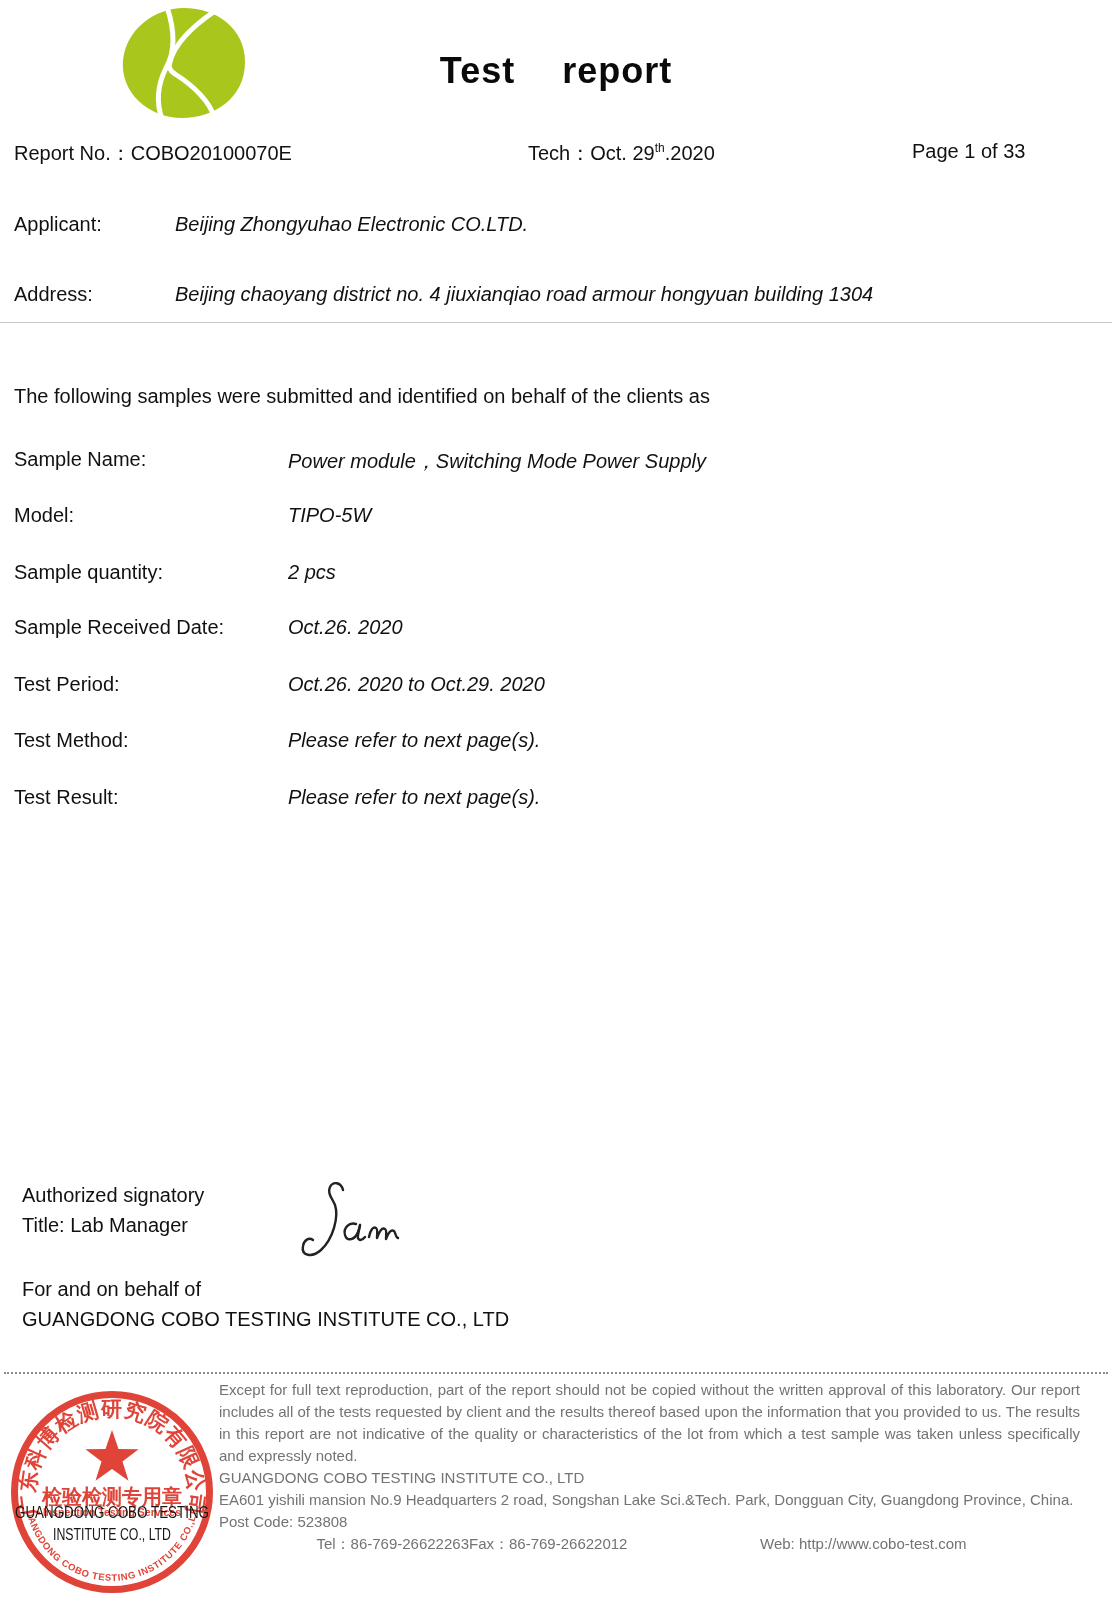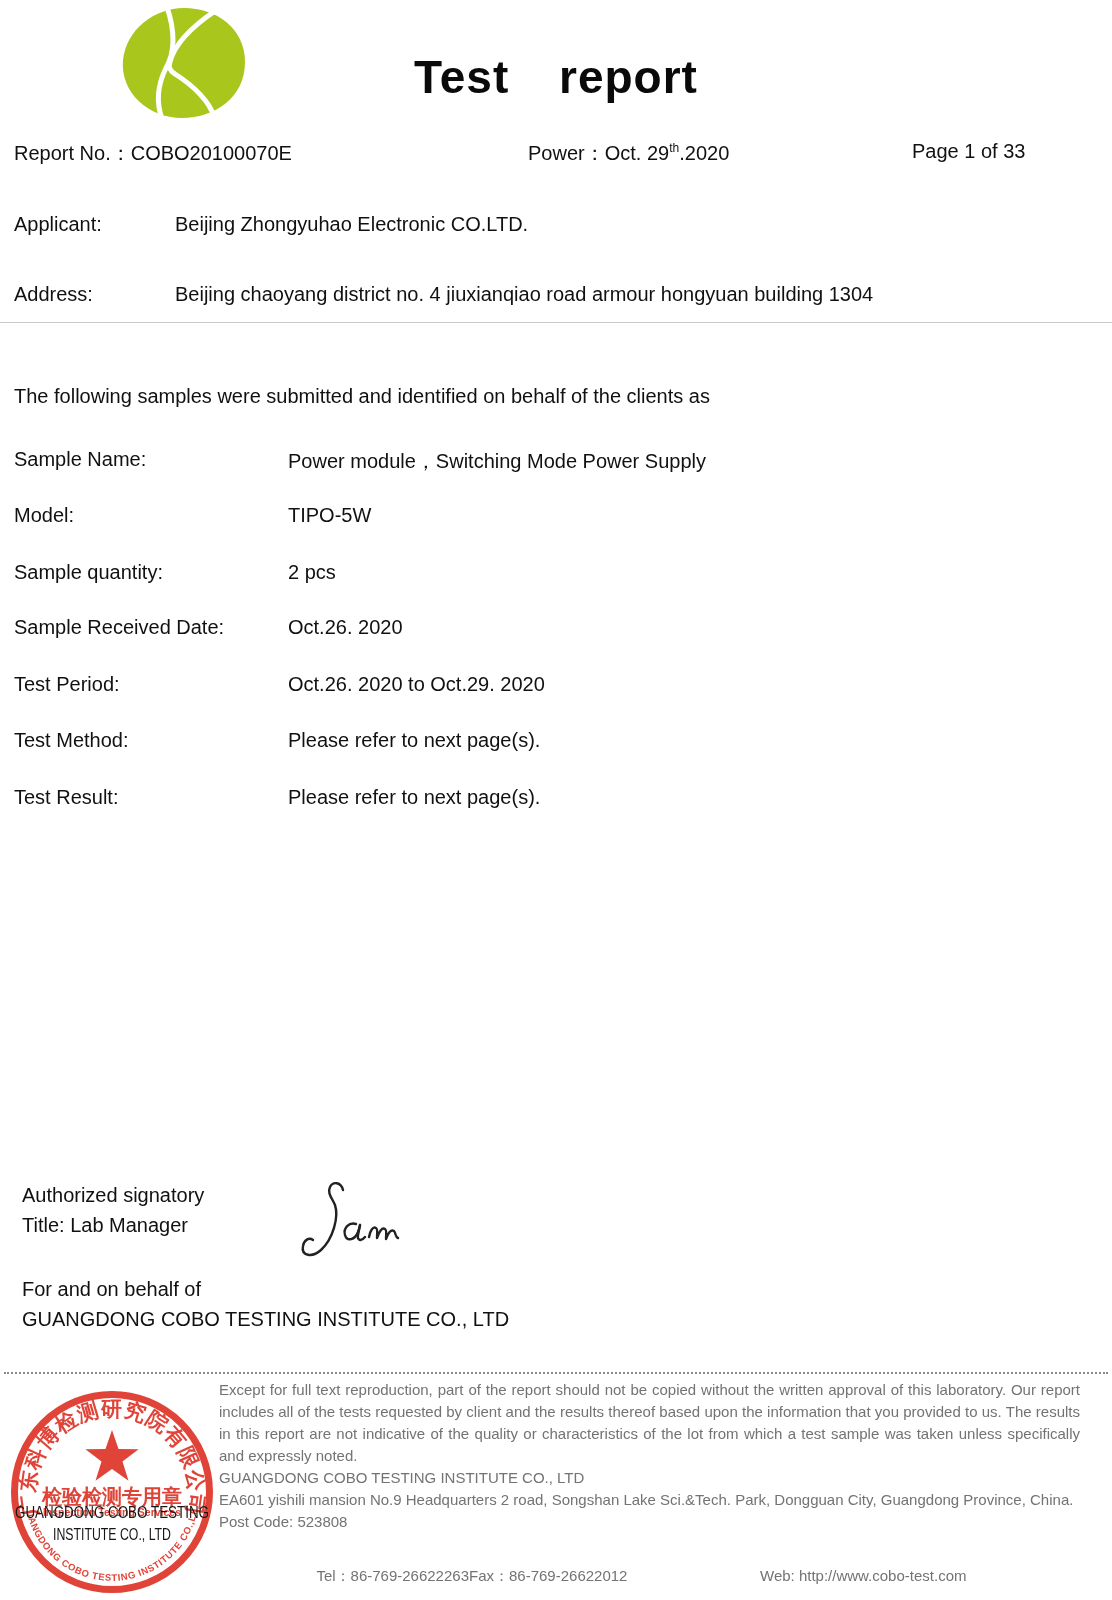--- a/index.html
+++ b/index.html
@@ -13,74 +13,74 @@
     font-family:"Liberation Sans","DejaVu Sans",sans-serif;
     color:#111;
   }
   .abs { position:absolute; }
 
   
   .logo { left:118px; top:6px; width:132px; height:114px; }
   .title {
     left:0; top:50px; width:100%;
     text-align:center;
-    font-size:46px; font-weight:bold;
+    font-size:36px; font-weight:bold;
     letter-spacing:1px; word-spacing:36px;
     color:#0a0a0a;
   }
   .meta { top:140px; font-size:20px; white-space:nowrap; }
   .meta-report { left:14px; }
   .meta-date { left:528px; }
   .meta-date sup { font-size:12px; }
   .meta-page { left:888px;margin-left:24px; }
 
   .label { left:14px; font-size:20px; white-space:nowrap; }
-  .value { font-size:20px; white-space:nowrap; }
+  .value { font-size:20px; white-space:nowrap;font-style:italic; }
   .party-value { left:175px; }
   .field-value { left:288px; }
 
   .divider { left:0; top:322px; width:1112px; border-top:1px solid #c9c9c9; height:0; }
 
   .intro { left:14px; top:385px; font-size:20px; white-space:nowrap;text-align:center; }
 
   
   .sig-text { left:22px; font-size:20px; white-space:nowrap; }
   .signature-svg { left:286px; top:1178px; width:116px; height:88px; }
 
   
   .dotted-line { left:4px; top:1372px; width:1104px; border-top:2px dotted #8a8a8a; height:0; }
   .footer {
     left:219px; top:1379px; width:861px;
     font-size:15px; line-height:22px; color:#737373;
   }
   .footer .disclaimer { text-align:justify; }
   .footer .telrow span { display:inline-block; }
   .footer .tel { width:250px;text-align:right; }
-  .footer .fax { width:291px;margin-top:32px; }
+  .footer .fax { width:291px; }
 
   .stamp { left:6px; top:1386px; width:212px; height:212px; z-index:3; }
 </style>
 </head>
 <body>
 
 <div class="page">
 
   <svg class="abs logo" viewBox="0 0 132 114" aria-hidden="true">
     <path d="M 66,2 C 36,2 8,24 5,54 C 2,86 30,112 64,112 C 96,112 127,92 127,56 C 127,22 98,2 66,2 Z" fill="#A8C61C"></path>
     <path d="M 49,1 C 58,28 56,48 48,62 C 40,78 38,96 44,113" fill="none" stroke="#ffffff" stroke-width="5"></path>
     <path d="M 97,5 C 72,22 56,40 52,56 C 50,61 52,65 57,68 C 76,80 92,96 96,111" fill="none" stroke="#ffffff" stroke-width="5"></path>
   </svg>
 
   <div class="abs title">Test report</div>
 
   <div class="abs meta meta-report">
     <span>Report No.：</span><span>COBO20100070E</span>
   </div>
   <div class="abs meta meta-date">
-    <span>Power：</span><span>Oct. 29</span><sup>th</sup><span>.2020</span>
+    <span>Tech：</span><span>Oct. 29</span><sup>th</sup><span>.2020</span>
   </div>
   <div class="abs meta meta-page">Page 1 of 33</div>
 
   <div class="abs label" style="top:213px">Applicant:</div>
   <div class="abs value party-value" style="top:213px">Beijing Zhongyuhao Electronic CO.LTD.</div>
   <div class="abs label" style="top:283px">Address:</div>
   <div class="abs value party-value" style="top:283px">Beijing chaoyang district no. 4 jiuxianqiao road armour hongyuan building 1304</div>
 
   <div class="abs divider"></div>
 

